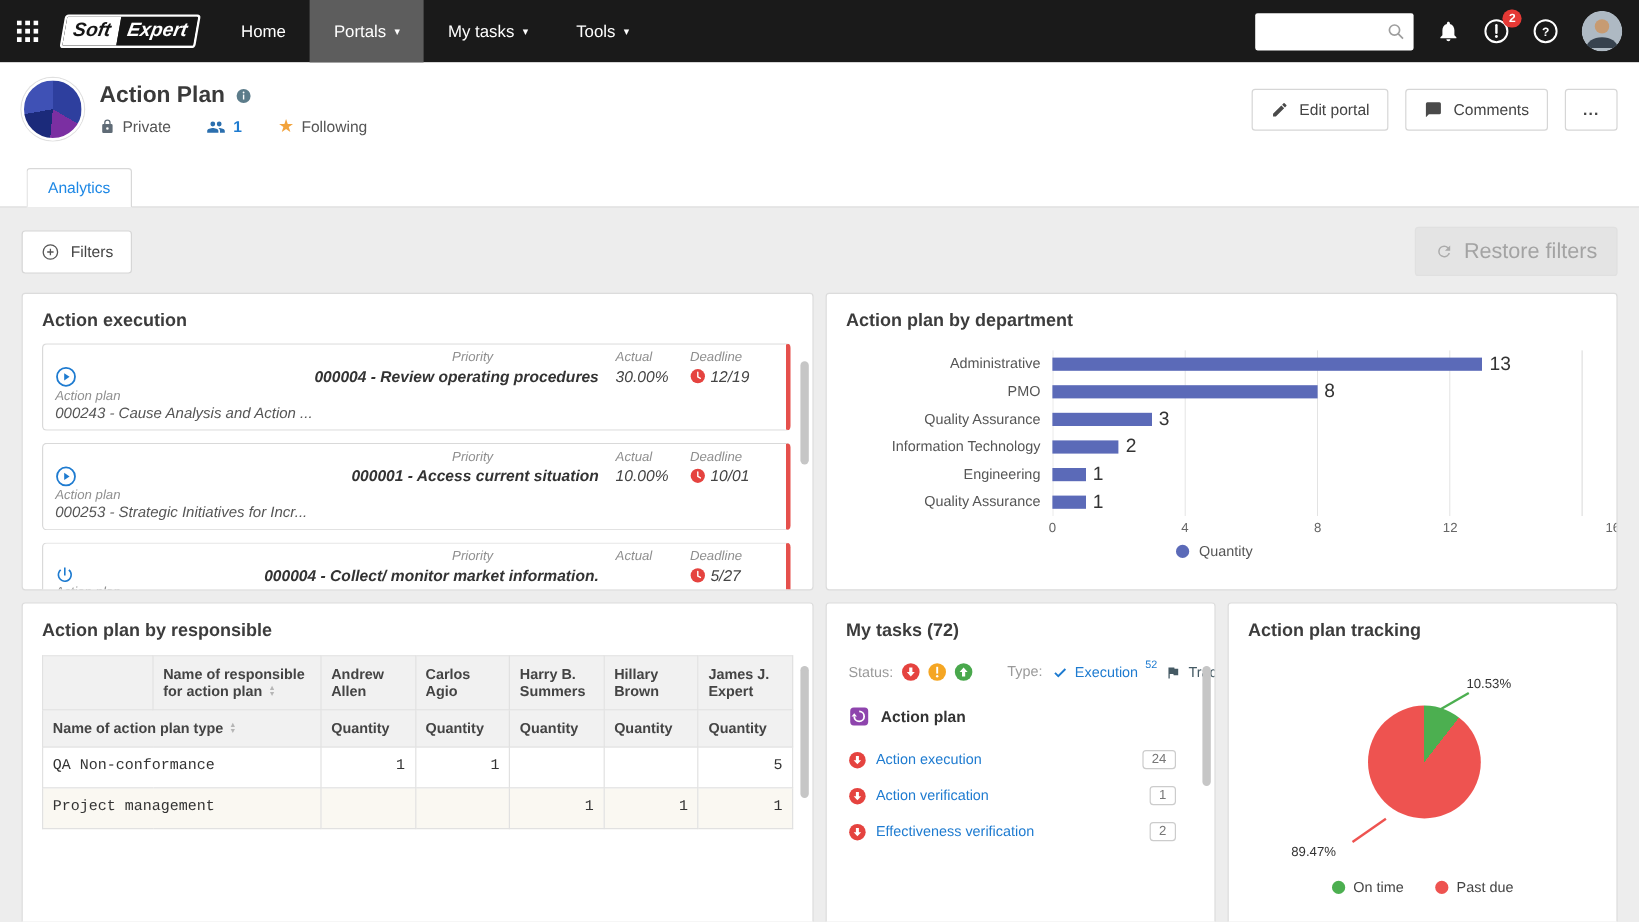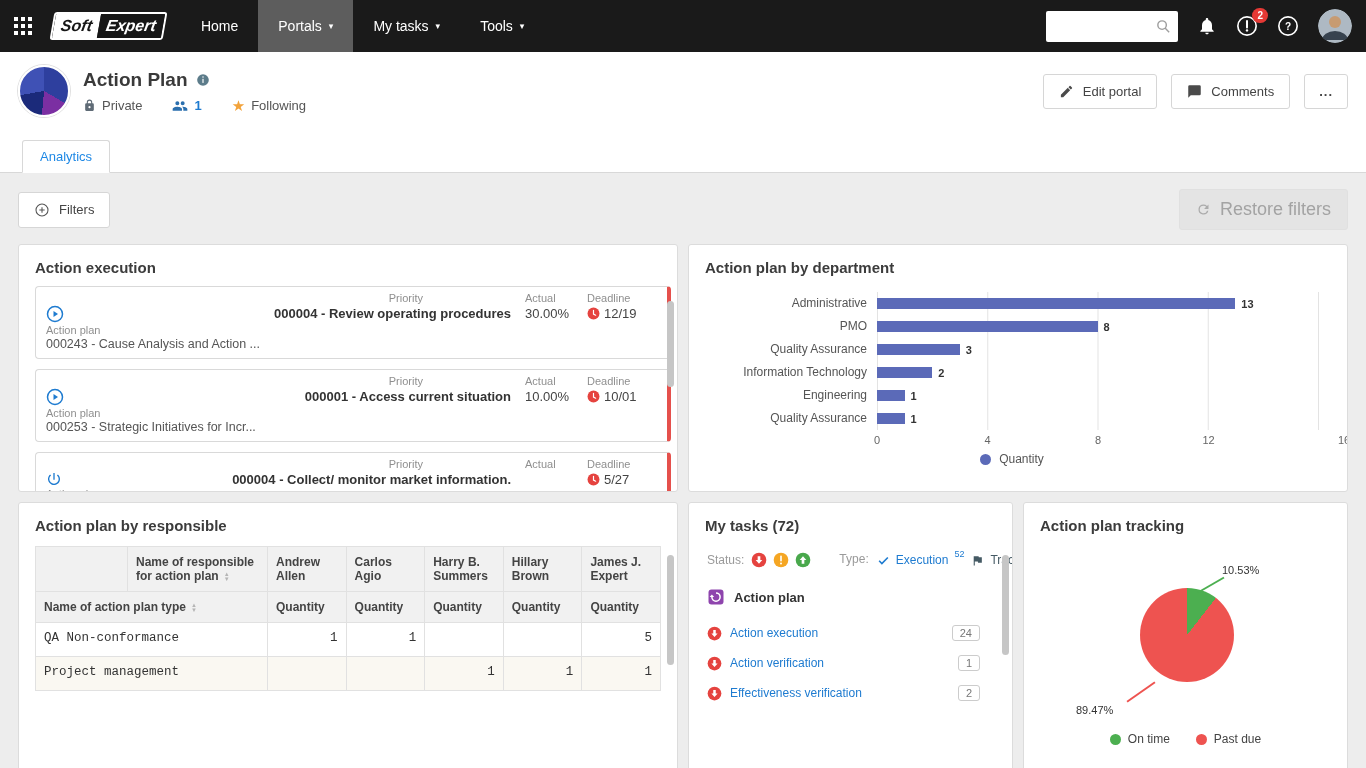--- a/index.html
+++ b/index.html
@@ -53,21 +53,21 @@
 
   .cards-row1 { display:grid; grid-template-columns:1fr 1fr; gap:10px; margin-top:14px; }
   .cards-row2 { display:grid; grid-template-columns:660px 1fr 1fr; gap:10px; margin-top:10px; }
   .card { background:#fff; border:1px solid #dcdcdc; border-radius:3px; position:relative; overflow:hidden; }
   .cards-row1 .card { height:248px; }
   .cards-row2 .card { height:300px; }
   .card-title { font-size:15px; font-weight:bold; color:#3c3c3c; padding:14px 16px 10px; }
   .vthumb { position:absolute; right:3px; width:7px; background:#c6c6c6; border-radius:4px; cursor:pointer; }
 
   
-  .ae-list { padding:0 6px 0 16px; display:flex; flex-direction:column; gap:10px; }
+  .ae-list { padding:0 18px 0 16px; display:flex; flex-direction:column; gap:10px;font-style:italic; }
   .ae-item { border:1px solid #d9d9d9; border-right:4px solid #e5504c; border-radius:4px; padding:5px 10px 7px 10px; background:#fff; cursor:pointer; }
   .ae-row1 { display:flex; }
   .ae-icon { width:26px; padding-top:13px; }
   .ae-titlecol { flex:1; padding-right:14px; }
   .ae-lbl { font-size:11px; color:#8f8f8f; }
   .ae-lbl-priority { text-align:right; padding-right:88px; }
   .ae-title { font-size:13px; font-weight:bold; color:#333; margin-top:2px; text-align:right; }
   .ae-col { width:62px; }
   .ae-dl { width:70px; }
   .ae-val { font-size:13px; color:#444; margin-top:2px; }
@@ -76,21 +76,21 @@
   .ae-plan { font-size:12.5px; color:#555; margin-top:1px; }
 
   
   .bc-wrap { padding:6px 28px 0 16px; }
   .bc-body { display:flex; }
   .bc-labels { width:172px; }
   .bc-label { height:23px; line-height:23px; font-size:12px; color:#555; text-align:right; padding-right:10px; white-space:nowrap; }
   .bc-plot { flex:1; background-image:linear-gradient(to right, #e3e3e3 1px, transparent 1px); background-size:25% 100%; border-right:1px solid #e3e3e3; }
   .bc-row { height:23px; display:flex; align-items:center; gap:6px; }
   .bc-bar { height:11px; cursor:pointer; }
-  .bc-val { font-size:11px; font-weight:bold; color:#333; }
+  .bc-val { font-size:16px; font-weight:normal; color:#333; }
   .bc-axis-row { display:flex; }
   .bc-axis-spacer { width:172px; }
   .bc-axis { flex:1; position:relative; height:18px; }
   .bc-tick { position:absolute; top:4px; transform:translateX(-50%); font-size:11px; color:#666; }
   .bc-legend { display:flex; justify-content:center; align-items:center; gap:8px; margin-top:4px; font-size:12px; color:#555; }
   .legend-dot { width:11px; height:11px; border-radius:50%; display:inline-block; }
 
   
   .rtable { width:calc(100% - 32px); margin:2px 16px 0; border-collapse:collapse; font-size:12px; table-layout:fixed; }
   .rtable th, .rtable td { border:1px solid #e1e1e1; padding:8px 8px; vertical-align:top; text-align:left; }

